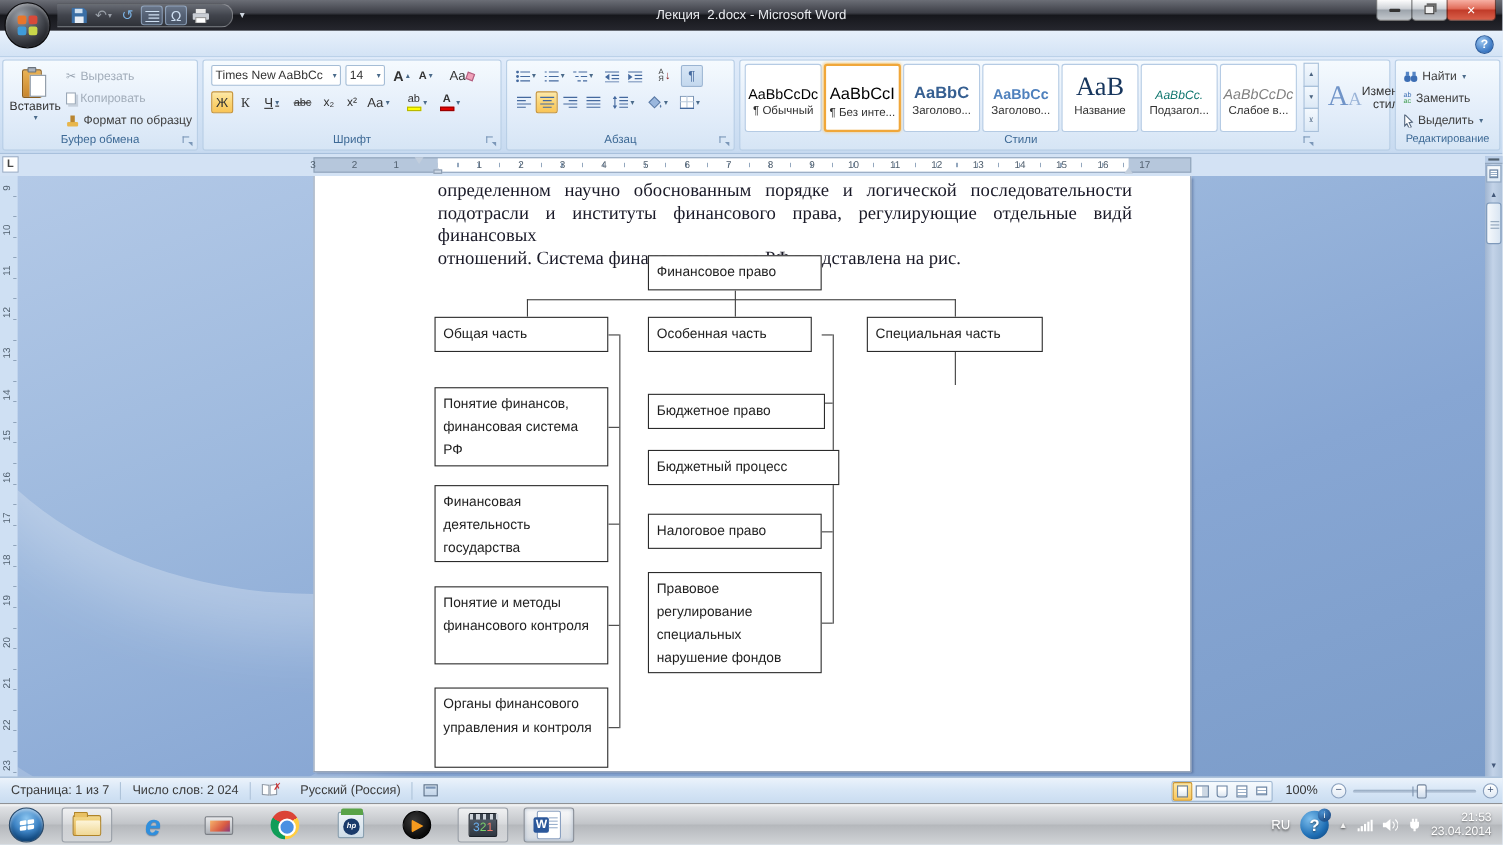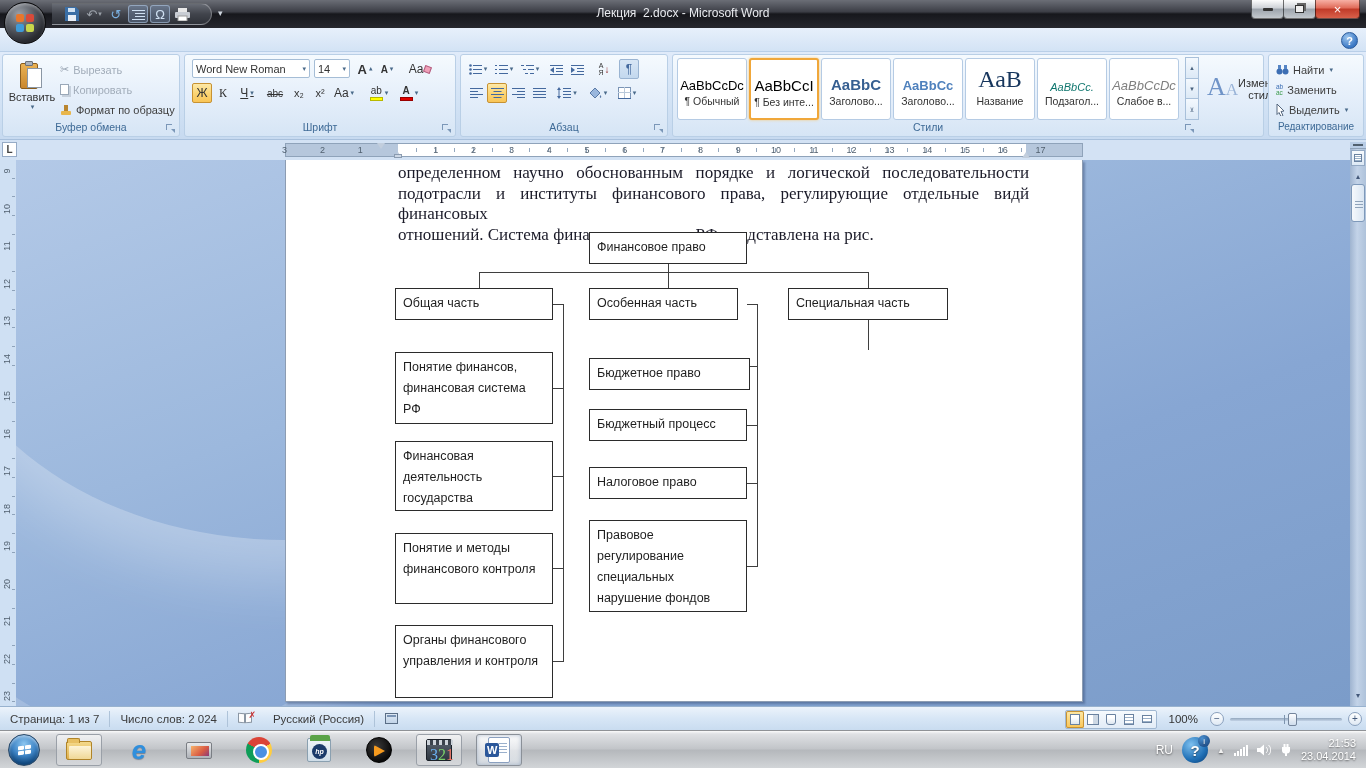--- a/index.html
+++ b/index.html
@@ -201,21 +201,21 @@
     background:#4a90e2; border:2px solid #fff; }
   .hpic { position:relative; width:24px; height:24px; background:linear-gradient(#eef4f8,#cfdde8); border:1px solid #8aa0b0; border-radius:2px; }
   .hpic::before { content:""; position:absolute; left:2px; top:-4px; width:20px; height:6px; background:#5aa348; border-radius:2px 2px 0 0; }
   .hpcircle { position:absolute; left:4px; top:5px; width:15px; height:15px; border-radius:50%; background:#1a3a6a;
     color:#fff; font-size:7px; font-style:italic; font-weight:bold; display:flex; align-items:center; justify-content:center; }
   .aimp { position:relative; width:26px; height:26px; border-radius:50%; background:radial-gradient(circle at 40% 35%,#3a3a3a,#0a0a0a 70%); border:1px solid #000; }
   .aimp i { position:absolute; left:7px; top:7px; width:0; height:0; border-left:11px solid #f59a1e; border-top:6px solid transparent; border-bottom:6px solid transparent; border-radius:2px; }
   .mpc { position:relative; width:26px; height:22px; background:linear-gradient(#5a6470,#2e3640); border:1px solid #1a2028; border-radius:2px; }
   .mpc::before { content:""; position:absolute; left:0; top:0; width:26px; height:5px;
     background:repeating-linear-gradient(90deg,#cdd3da 0 3px,#3a424c 3px 6px); }
-  .mpc b { position:absolute; left:3px; top:6px; font-size:16px; font-weight:bold; letter-spacing:0;font-family:Liberation Serif, serif; }
+  .mpc b { position:absolute; left:3px; top:6px; font-size:11px; font-weight:bold; letter-spacing:0; }
   .wordic { position:relative; width:22px; height:26px; background:#fff; border:1px solid #8aa0c0; border-radius:2px; }
   .wordic::before { content:""; position:absolute; left:-4px; top:5px; width:14px; height:14px; background:#2b579a; border-radius:2px; }
   .wordic b { position:absolute; left:-2px; top:6px; color:#fff; font-size:11px; font-weight:bold; }
   .wordic i { position:absolute; right:2px; top:5px; width:8px; height:1px; background:#9ab0cc; box-shadow:0 3px 0 #9ab0cc,0 6px 0 #9ab0cc,0 9px 0 #9ab0cc; }
   .tray { position:absolute; right:4px; top:0; height:38px; display:flex; align-items:center; gap:9px;
     color:#fff; text-shadow:0 1px 2px rgba(0,0,0,.55); }
   .tray .ru { font-size:12px; }
   .qicircle { position:relative; width:26px; height:26px; border-radius:50%;
     background:radial-gradient(circle at 35% 30%,#7ec0ef,#1f6fb5 60%,#0a3a6e); color:#fff;
     font-size:15px; font-weight:bold; display:flex; align-items:center; justify-content:center; }
@@ -316,21 +316,21 @@
             <rect x="4" y="1" width="4" height="6" fill="#b98530"></rect>
           </svg>
         <span>Формат по образцу</span>
       </div>
       <div class="grp-label">Буфер обмена</div>
       <span class="lnch"></span>
     </div>
 
     <div class="grp" style="left:184px;width:272px">
       <div class="combo" style="left:7px;width:118px">
-        <span>Word New Roman</span>
+        <span>Times New AaBbCc</span>
         <b class="dd">▾</b>
       </div>
       <div class="combo" style="left:129px;width:36px">
         <span>14</span>
         <b class="dd">▾</b>
       </div>
       <div class="sbtn" style="left:170px;top:4px;width:20px">
         <b style="font-size:13px;font-weight:bold">А</b>
           <b class="dd" style="transform:rotate(180deg)">▾</b>
       </div>
@@ -626,21 +626,21 @@
 
         <div class="box" style="left:303px;top:72px;width:158px;height:32px">Финансовое право</div>
         <div class="box" style="left:109px;top:128px;width:158px;height:32px">Общая часть</div>
         <div class="box" style="left:303px;top:128px;width:149px;height:32px">Особенная часть</div>
         <div class="box" style="left:502px;top:128px;width:160px;height:32px">Специальная часть</div>
         <div class="box" style="left:109px;top:192px;width:158px;height:72px">Понятие финансов, финансовая система РФ</div>
         <div class="box" style="left:109px;top:281px;width:158px;height:70px">Финансовая деятельность государства</div>
         <div class="box" style="left:109px;top:373px;width:158px;height:71px">Понятие и методы финансового контроля</div>
         <div class="box" style="left:109px;top:465px;width:158px;height:73px">Органы финансового управления и контроля</div>
         <div class="box" style="left:303px;top:198px;width:161px;height:32px">Бюджетное право</div>
-        <div class="box" style="left:303px;top:249px;width:158px;height:32px">Бюджетный процесс</div>
+        <div class="box" style="left:303px;top:249px;width:174px;height:32px">Бюджетный процесс</div>
         <div class="box" style="left:303px;top:307px;width:158px;height:32px">Налоговое право</div>
         <div class="box" style="left:303px;top:360px;width:158px;height:92px">Правовое регулирование специальных нарушение фондов</div>
       </div>
     </div>
 
     <div class="vscroll">
       <div class="vs-split">
           <i></i>
         </div>
       <div class="vs-ruler">

